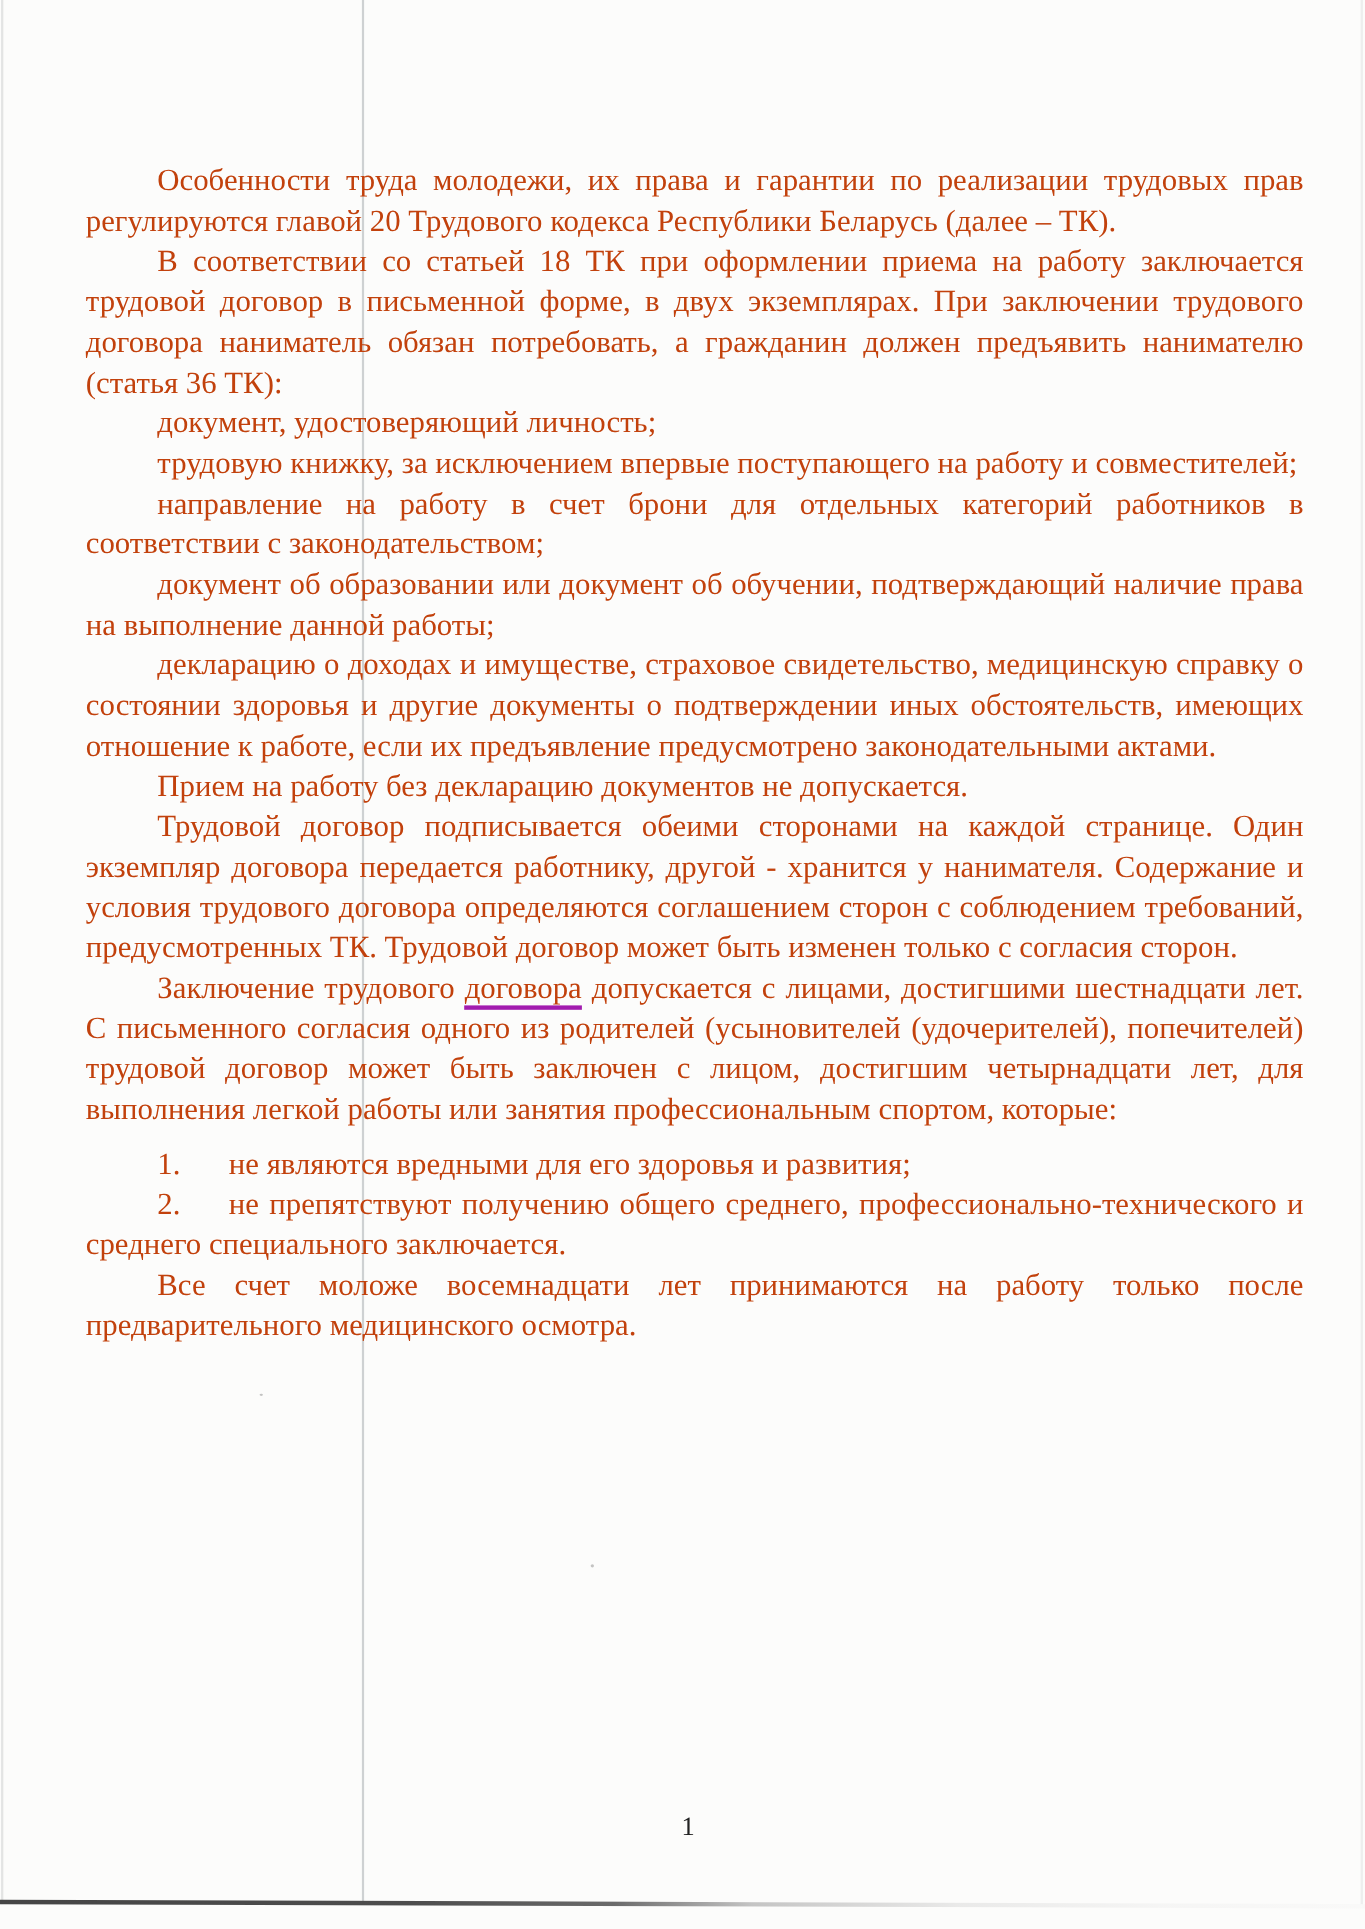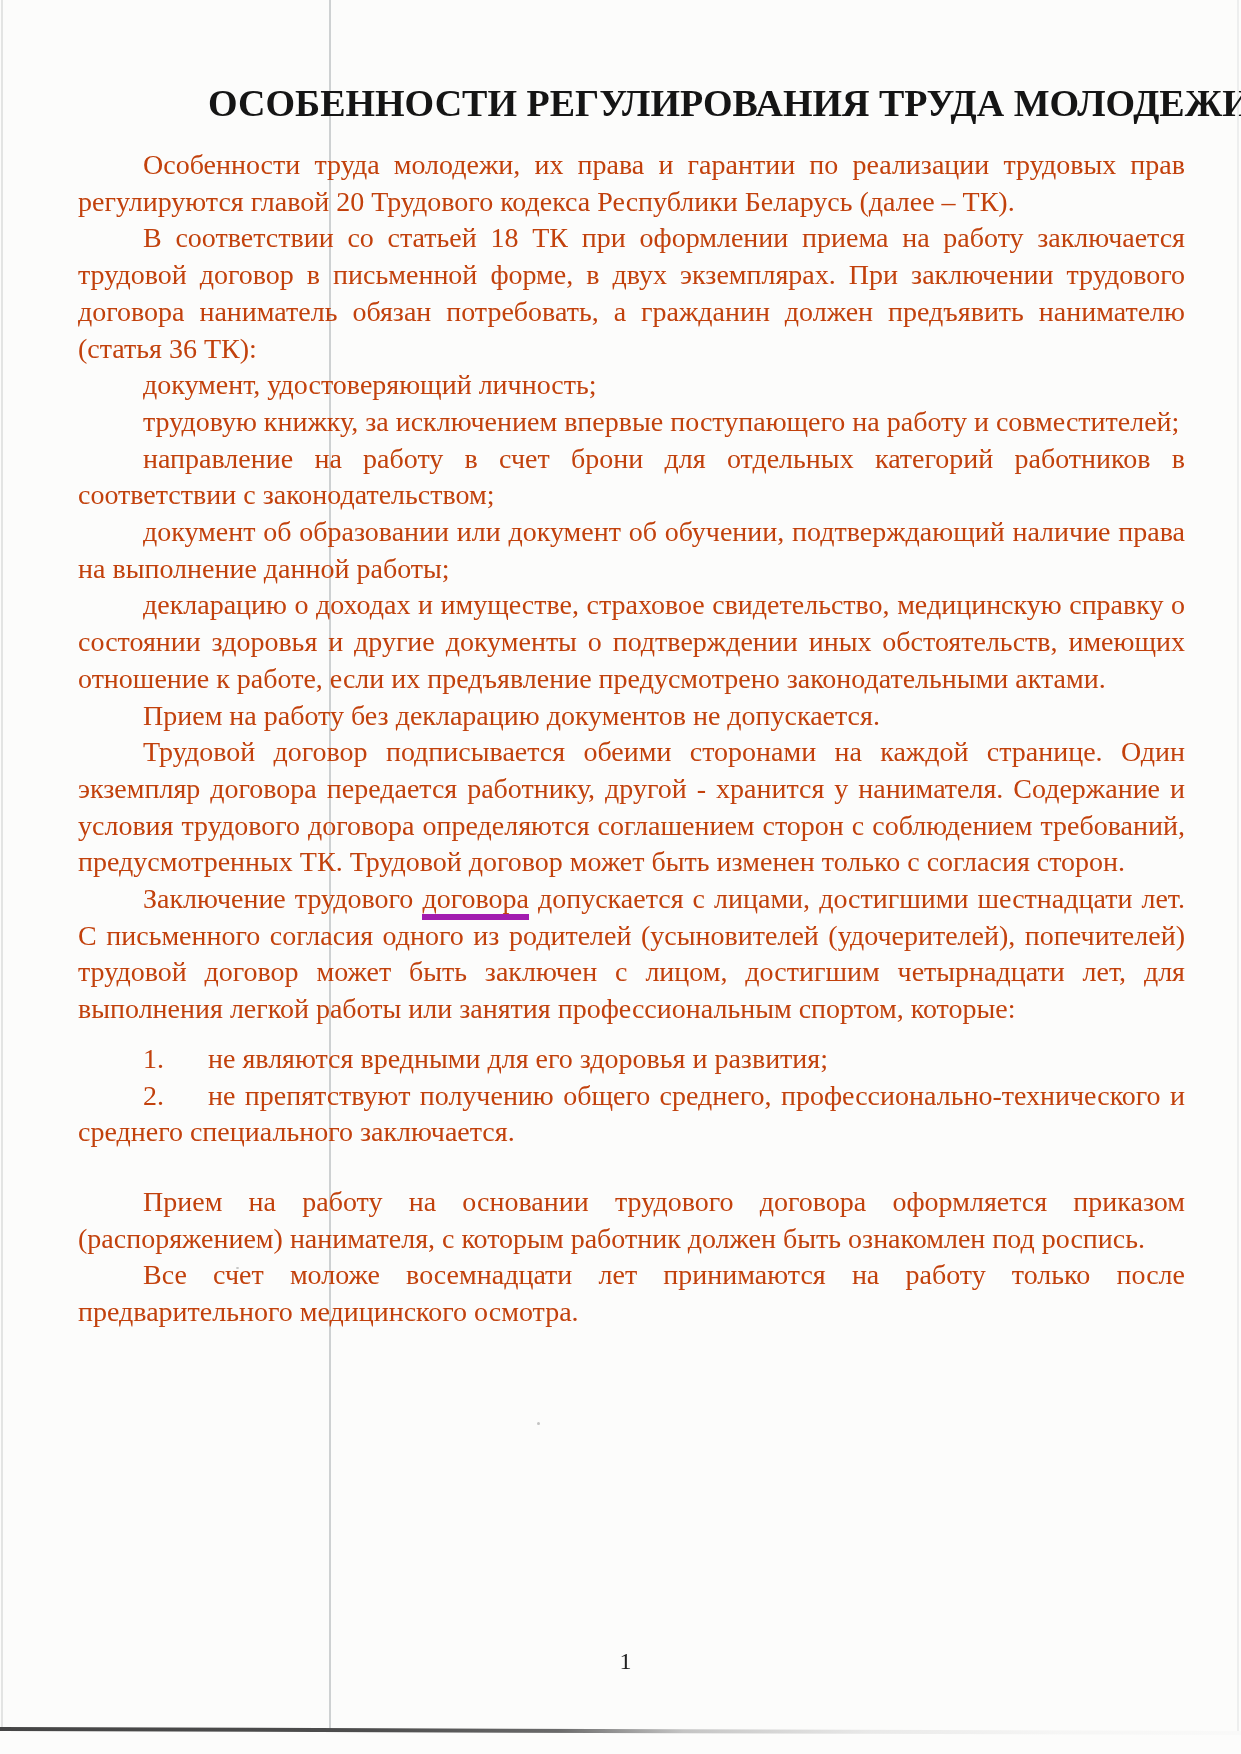--- a/index.html
+++ b/index.html
@@ -53,21 +53,21 @@
     color: #151515;
   }
   
   .content {
     position: absolute; top: 147px; left: 78px; width: 1107px;
     font-size: 28px; line-height: 36.7px;
     text-align: justify;
     color: #c2410c;
   }
   .para { margin: 0; text-indent: 65px; }
-  .underlined { border-bottom: 6px solid #a21caf; }
+  .underlined { border-bottom: 4px solid #a21caf; }
   .list-item .num { display: inline-block; width: 65px; text-indent: 0; }
   .gap-small { margin-top: 13px; }
   .gap-blank { margin-top: 33px; }
 
   .pnum {
     position: absolute; top: 1647px; left: 0; width: 1251px;
     text-align: center;
     font-size: 24px; line-height: 28px;
     color: #222;
   }
@@ -78,34 +78,32 @@
 <div class="page">
 
   <div class="scan-fold"></div>
   <div class="scan-left-edge"></div>
   <div class="scan-right-edge"></div>
   <div class="scan-bottom-edge"></div>
   <div class="speck speck1"></div>
   <div class="speck speck2"></div>
   <div class="speck speck3"></div>
 
-  <h1 class="title">ОСОБЕННОСТИ РЕГУЛИРОВАНИЯ ТРУДА МОЛОДЕЖИ</h1>
 
   <div class="content">
     <p class="para">Особенности труда молодежи, их права и гарантии по реализации трудовых прав регулируются главой 20 Трудового кодекса Республики Беларусь (далее – ТК).</p>
     <p class="para">В соответствии со статьей 18 ТК при оформлении приема на работу заключается трудовой договор в письменной форме, в двух экземплярах. При заключении трудового договора наниматель обязан потребовать, а гражданин должен предъявить нанимателю (статья 36 ТК):</p>
     <p class="para">документ, удостоверяющий личность;</p>
     <p class="para">трудовую книжку, за исключением впервые поступающего на работу и совместителей;</p>
     <p class="para">направление на работу в счет брони для отдельных категорий работников в соответствии с законодательством;</p>
     <p class="para">документ об образовании или документ об обучении, подтверждающий наличие права на выполнение данной работы;</p>
     <p class="para">декларацию о доходах и имуществе, страховое свидетельство, медицинскую справку о состоянии здоровья и другие документы о подтверждении иных обстоятельств, имеющих отношение к работе, если их предъявление предусмотрено законодательными актами.</p>
     <p class="para">Прием на работу без декларацию документов не допускается.</p>
     <p class="para">Трудовой договор подписывается обеими сторонами на каждой странице. Один экземпляр договора передается работнику, другой - хранится у нанимателя. Содержание и условия трудового договора определяются соглашением сторон с соблюдением требований, предусмотренных ТК. Трудовой договор может быть изменен только с согласия сторон.</p>
     <p class="para"><span>Заключение трудового </span><span class="underlined">договора</span><span> допускается с лицами, достигшими шестнадцати лет. С письменного согласия одного из родителей (усыновителей (удочерителей), попечителей) трудовой договор может быть заключен с лицом, достигшим четырнадцати лет, для выполнения легкой работы или занятия профессиональным спортом, которые:</span></p>
     <p class="para list-item gap-small"><span class="num">1.</span><span>не являются вредными для его здоровья и развития;</span></p>
     <p class="para list-item"><span class="num">2.</span><span>не препятствуют получению общего среднего, профессионально-технического и среднего специального заключается.</span></p>
-    <p class="para gap-blank">Прием на работу на основании трудового договора оформляется приказом (распоряжением) нанимателя, с которым работник должен быть ознакомлен под роспись.</p>
     <p class="para">Все счет моложе восемнадцати лет принимаются на работу только после предварительного медицинского осмотра.</p>
   </div>
 
   <div class="pnum">1</div>
 
 </div>
 
 </body></html>

